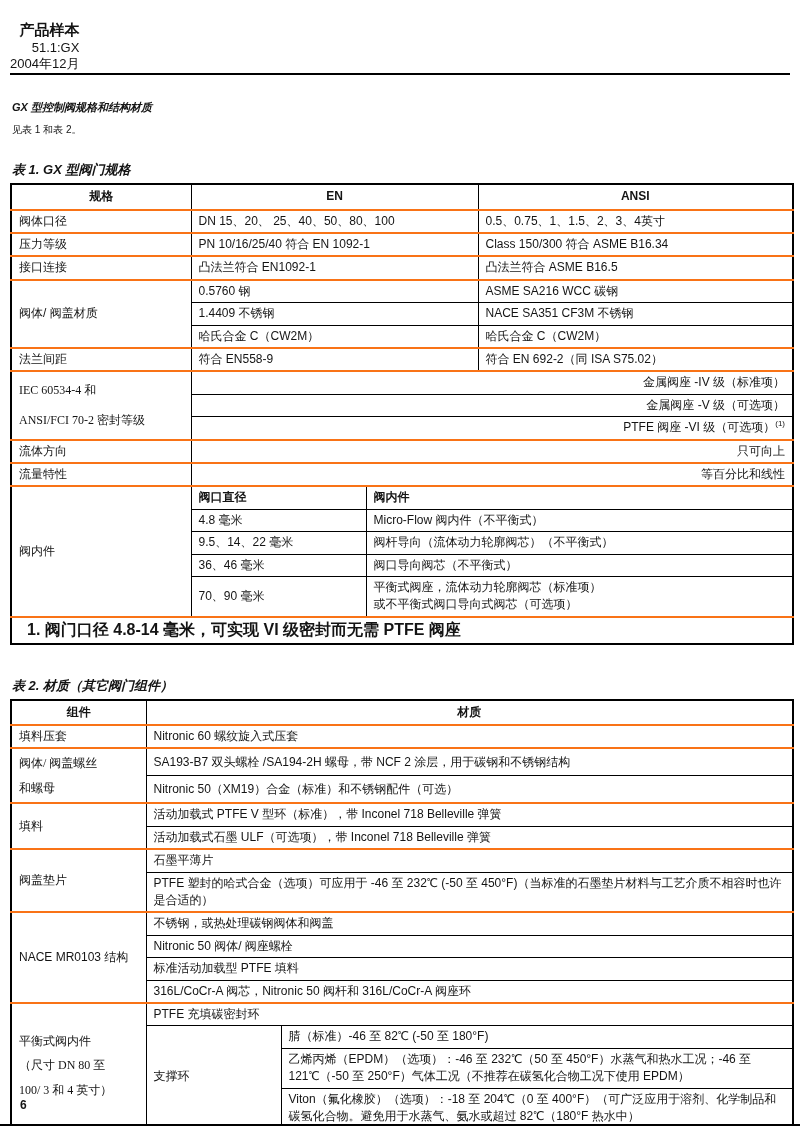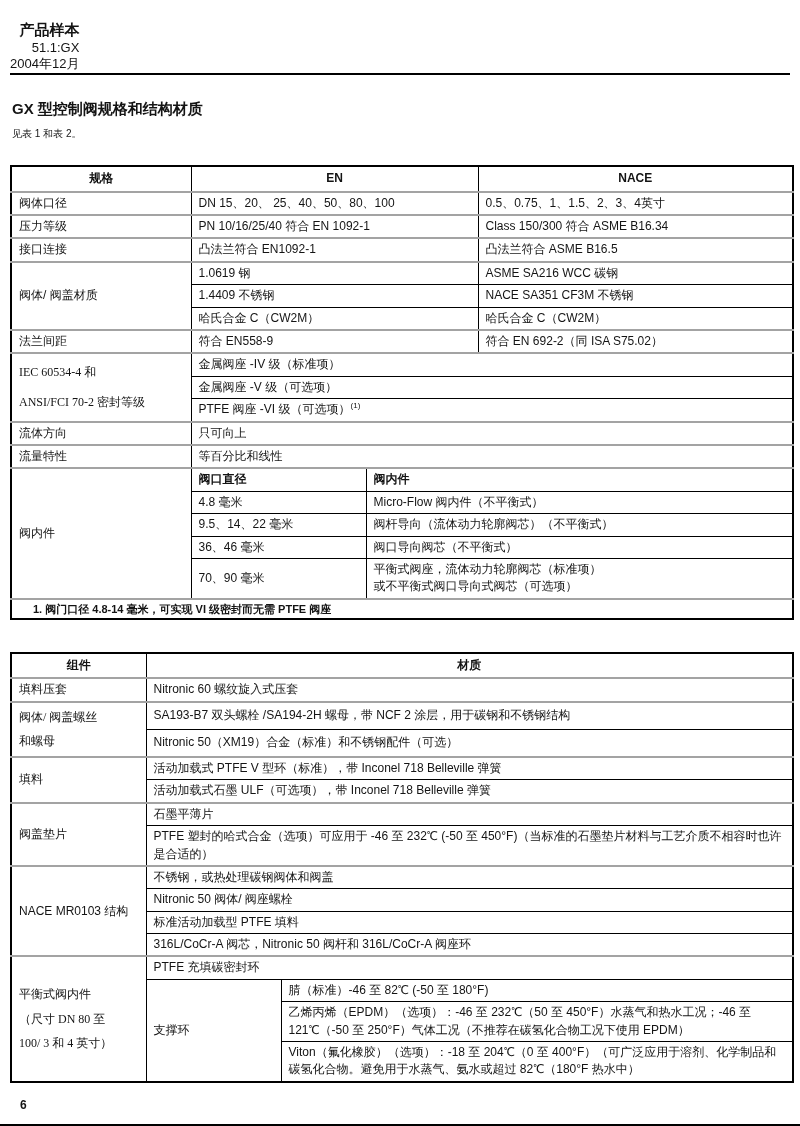--- a/index.html
+++ b/index.html
@@ -10,34 +10,34 @@
     box-sizing:border-box;
   }
   .page{padding:0 10px;}
   
   .doc-header{display:flex;justify-content:space-between;align-items:flex-start;}
   .doc-title{font-size:29px;font-weight:bold;letter-spacing:.5px;margin:20px 0 6px 2px;}
   .doc-meta{text-align:right;margin-top:20px;font-size:13px;line-height:1.3;}
   .doc-meta .doc-type{font-size:15px;font-weight:bold;}
   .header-rule{border:none;border-top:2.5px solid #000;margin:0;}
   
-  .section-heading{font-size:15px;font-weight:bold;margin:25px 0 8px 2px;}
+  .section-heading{font-size:11px;font-weight:bold;margin:25px 0 8px 2px;font-style:italic;}
   .intro{font-size:10px;margin:0 0 24px 2px;}
   .table-caption{font-size:13px;font-weight:bold;font-style:italic;margin:0 0 4px 2px;}
   
   table{border-collapse:collapse;width:782px;table-layout:fixed;border:2px solid #000;}
   th,td{border:1px solid #000;font-size:12px;line-height:1.45;padding:2px 7px;vertical-align:middle;text-align:left;word-wrap:break-word;}
   th{text-align:center;font-weight:bold;padding:3px 4px;}
-  tr.gs>th, tr.gs>td{border-top:2px solid #a3a3a3;}
-  td.center{text-align:left;}
+  tr.gs>th, tr.gs>td{border-top:2px solid #f97316;}
+  td.center{text-align:right;}
   td.bold{font-weight:bold;}
   .pre{white-space:pre-line;font-family:Liberation Serif, serif;}
   .lh2{line-height:2.05;}
   .lh26{line-height:2.55;}
-  td.fn{font-size:11px;font-weight:bold;padding:2px 21px;line-height:1.3;}
+  td.fn{font-size:16px;font-weight:bold;padding:2px 15px;line-height:1.3;}
   sup{font-size:8px;line-height:0;}
   .tbl2-wrap{margin-top:32px;}
   
   .page-number{position:absolute;left:20px;bottom:14px;font-size:12px;font-weight:bold;}
   .bottom-rule{position:absolute;left:0;bottom:0;width:800px;border:none;border-top:2.5px solid #000;margin:0;}
 </style>
 </head>
 <body>
 
 <div class="page">
@@ -47,32 +47,33 @@
       <div class="doc-type">产品样本</div>
       <div>51.1:GX</div>
       <div>2004年12月</div>
     </div>
   </div>
   <hr class="header-rule">
 
   <div class="section-heading">GX 型控制阀规格和结构材质</div>
   <div class="intro">见表 1 和表 2。</div>
 
+  <div class="table-caption">表 1. GX 型阀门规格</div>
   <table>
     <colgroup>
       <col style="width:180px">
         <col style="width:175px">
         <col style="width:112px">
         <col style="width:315px">
     </colgroup>
     <thead>
       <tr>
         <th>规格</th>
         <th colspan="2">EN</th>
-        <th>NACE</th>
+        <th>ANSI</th>
       </tr>
     </thead>
     <tbody>
       <tr class="gs">
         <td>阀体口径</td>
         <td colspan="2">DN 15、20、 25、40、50、80、100</td>
         <td>0.5、0.75、1、1.5、2、3、4英寸</td>
       </tr>
       <tr class="gs">
         <td>压力等级</td>
@@ -80,21 +81,21 @@
         <td>Class 150/300 符合 ASME B16.34</td>
       </tr>
       <tr class="gs">
         <td>接口连接</td>
         <td colspan="2">凸法兰符合 EN1092-1</td>
         <td>凸法兰符合 ASME B16.5</td>
       </tr>
 
       <tr class="gs">
         <td rowspan="3">阀体/ 阀盖材质</td>
-        <td colspan="2">1.0619 钢</td>
+        <td colspan="2">0.5760 钢</td>
         <td>ASME SA216 WCC 碳钢</td>
       </tr>
       <tr>
         <td colspan="2">1.4409 不锈钢</td>
         <td>NACE SA351 CF3M 不锈钢</td>
       </tr>
       <tr>
         <td colspan="2">哈氏合金 C（CW2M）</td>
         <td>哈氏合金 C（CW2M）</td>
       </tr>
@@ -151,20 +152,21 @@
 或不平衡式阀口导向式阀芯（可选项）</td>
       </tr>
 
       <tr class="gs">
         <td colspan="4" class="fn">1. 阀门口径 4.8-14 毫米，可实现 VI 级密封而无需 PTFE 阀座</td>
       </tr>
     </tbody>
   </table>
 
   <div class="tbl2-wrap">
+    <div class="table-caption">表 2. 材质（其它阀门组件）</div>
     <table>
       <colgroup>
         <col style="width:135px">
           <col style="width:135px">
           <col style="width:512px">
       </colgroup>
       <thead>
         <tr>
           <th>组件</th>
           <th colspan="2">材质</th>

